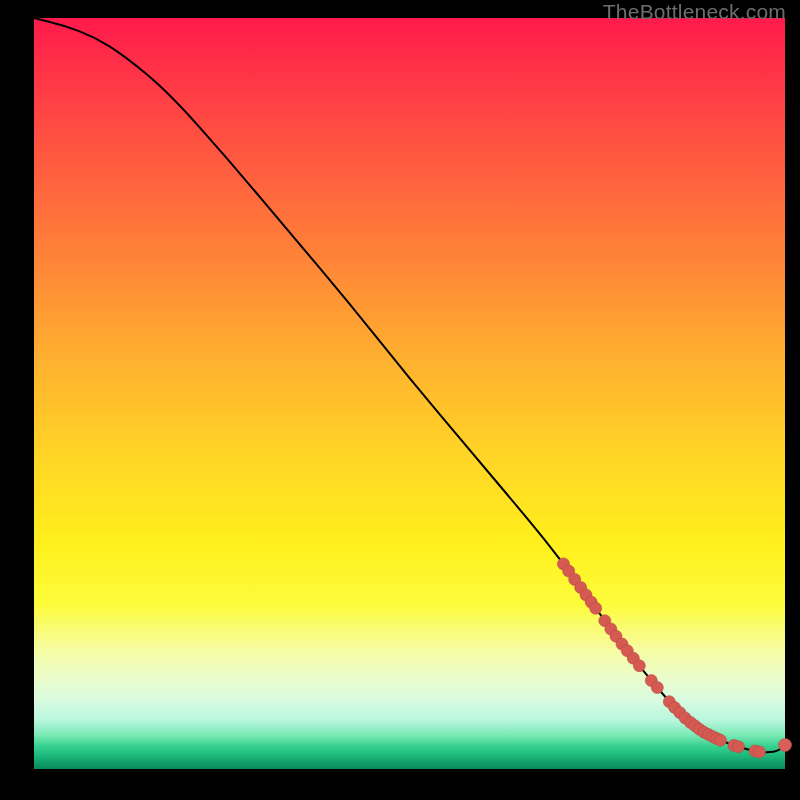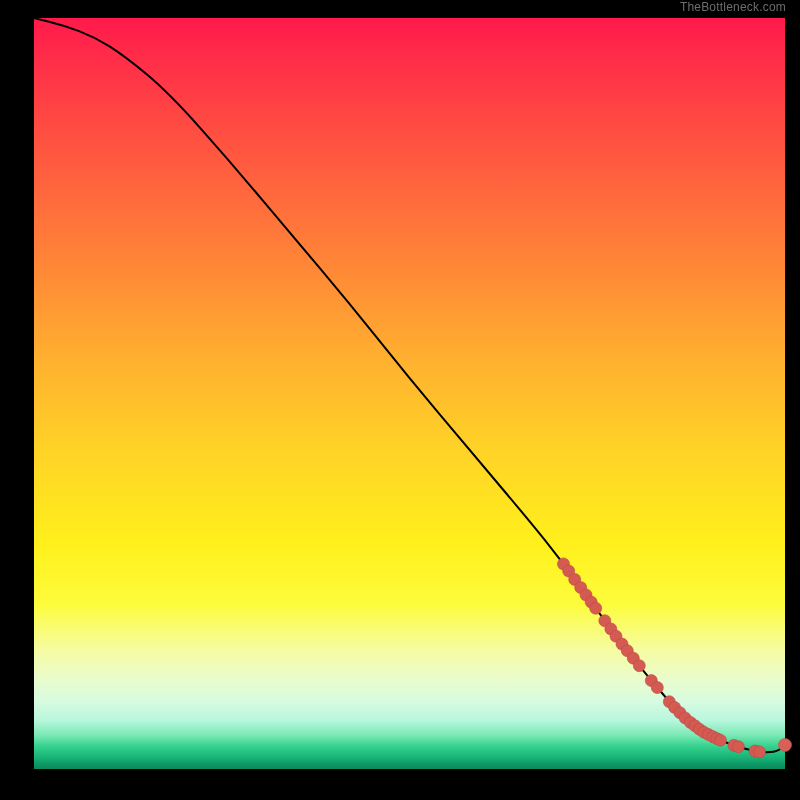--- a/index.html
+++ b/index.html
@@ -43,21 +43,21 @@
       #1bb77a 98.3%,
       #0e9a66 99.3%,
       #0a8a5c 100%
     );
   }
   .watermark {
     position: absolute;
     top: 0px;
     right: 14px;
     color: #6d6d6d;
-    font-size: 12px;
+    font-size: 21px;
     font-weight: 500;
     letter-spacing: 0.2px;
     user-select: none;
   }
   svg.curve {
     position: absolute;
     left: 0; top: 0;
     width: 751px;
     height: 751px;
     overflow: visible;

